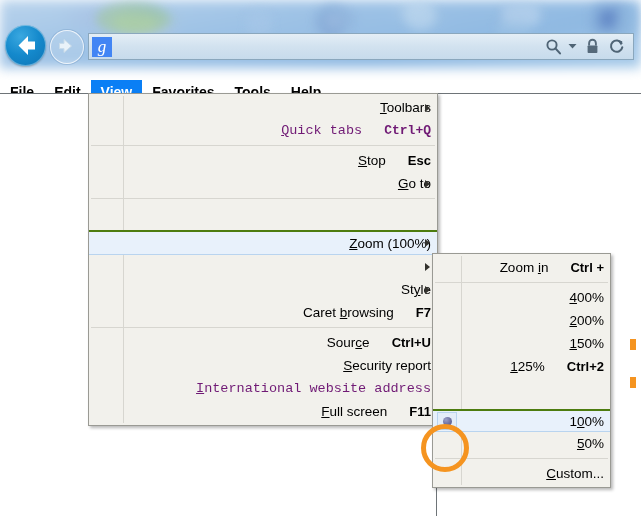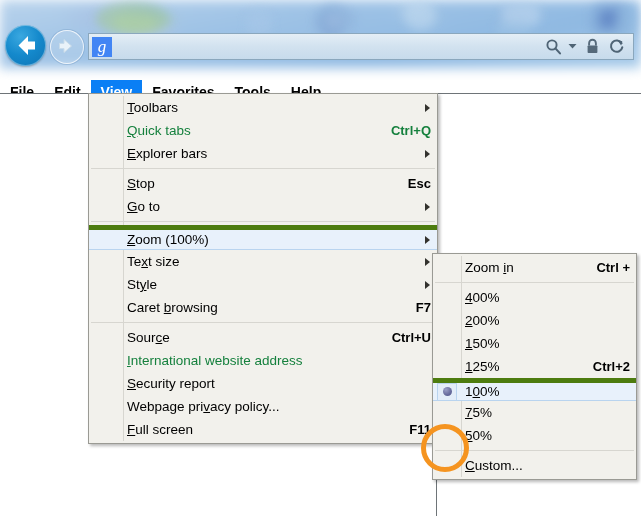--- a/index.html
+++ b/index.html
@@ -128,52 +128,53 @@
   .menu .gutter{
     position:absolute;top:2px;bottom:2px;left:2px;width:0;
     border-right:1px solid #d7d6d0;
   }
   .mi{
     position:relative;display:flex;align-items:center;
     height:23px;padding:0 6px 0 38px;
     font-size:13.5px;color:#000;white-space:nowrap;cursor:default;
     box-sizing:border-box;
   }
-  .mi .lbl{flex:1 1 auto;}
+  .mi .lbl{flex:1 1 auto;text-align:right;}
   .mi .acc{margin-left:22px;font-weight:bold;font-size:13px;color:#000;}
-  .mi.disabled .lbl,.mi.disabled .acc{color:#15803d;}
+  .mi.disabled .lbl,.mi.disabled .acc{color:#701a75;font-family:Liberation Mono, monospace;}
   .mi u{text-decoration:underline;}
   .mi .arrow{
     position:absolute;right:7px;top:50%;margin-top:-4px;
     width:0;height:0;border-left:5px solid #33322e;
     border-top:4px solid transparent;border-bottom:4px solid transparent;
   }
   .mi.hl{
     background:#e8f1fb;
-    border-top:5px solid #4d7c0f;border-bottom:1px solid #b9d4ef;
+    border-top:2px solid #4d7c0f;border-bottom:1px solid #b9d4ef;
     height:25px;
+    margin-top:31px;
   }
   .sep{height:1px;background:#d7d6d0;margin:3px 2px 3px 2px;}
   .mi .radio-box{
     position:absolute;left:4px;top:50%;margin-top:-9px;
     width:20px;height:18px;
     background:#e3edf9;border:1px solid #b9d4ef;box-sizing:border-box;
     display:flex;align-items:center;justify-content:center;
   }
   .mi .radio-dot{
     width:9px;height:9px;border-radius:50%;
     background:radial-gradient(circle at 34% 30%,#9ba0c8 0%,#6b6fa0 55%,#4c5088 100%);
   }
 
   
   #view-menu{left:88px;top:93px;width:350px;}
   #view-menu .gutter{left:34px;}
 
   
-  #zoom-menu{left:432px;top:253px;width:205px;}
+  #zoom-menu{left:432px;top:253px;width:179px;}
   #zoom-menu .gutter{left:28px;}
   #zoom-menu .mi{padding-left:32px;height:23px;}
   #zoom-menu .mi.hl{height:23px;}
 
   
   #annot-ring{
     position:absolute;left:421px;top:424px;width:48px;height:48px;
     border:5px solid #f59420;border-radius:50%;
     box-sizing:border-box;pointer-events:none;
   }
@@ -259,63 +260,55 @@
 <div class="menu" id="view-menu">
   <div class="gutter"></div>
 <div class="mi">
       <span class="lbl"><u>T</u>oolbars</span>
       <span class="arrow"></span>
     </div>
     <div class="mi disabled">
       <span class="lbl"><u>Q</u>uick tabs</span>
       <span class="acc">Ctrl+Q</span>
     </div>
-    <div class="mi">
-      <span class="lbl"><u>E</u>xplorer bars</span>
-      <span class="arrow"></span>
-    </div>
     <div class="sep"></div>
     <div class="mi">
       <span class="lbl"><u>S</u>top</span>
       <span class="acc">Esc</span>
     </div>
     <div class="mi">
       <span class="lbl"><u>G</u>o to</span>
       <span class="arrow"></span>
     </div>
     <div class="sep"></div>
     <div class="mi hl">
       <span class="lbl"><u>Z</u>oom (100%)</span>
       <span class="arrow"></span>
     </div>
     <div class="mi">
-      <span class="lbl">Te<u>x</u>t size</span>
       <span class="arrow"></span>
     </div>
     <div class="mi">
       <span class="lbl">St<u>y</u>le</span>
       <span class="arrow"></span>
     </div>
     <div class="mi">
       <span class="lbl">Caret <u>b</u>rowsing</span>
       <span class="acc">F7</span>
     </div>
     <div class="sep"></div>
     <div class="mi">
       <span class="lbl">Sour<u>c</u>e</span>
       <span class="acc">Ctrl+U</span>
     </div>
+    <div class="mi">
+      <span class="lbl"><u>S</u>ecurity report</span>
+    </div>
     <div class="mi disabled">
       <span class="lbl"><u>I</u>nternational website address</span>
-    </div>
-    <div class="mi">
-      <span class="lbl"><u>S</u>ecurity report</span>
-    </div>
-    <div class="mi">
-      <span class="lbl">Webpage pri<u>v</u>acy policy...</span>
     </div>
     <div class="mi">
       <span class="lbl"><u>F</u>ull screen</span>
       <span class="acc">F11</span>
     </div>
   </div>
 
 <div class="menu" id="zoom-menu">
   <div class="gutter"></div>
 <div class="mi">
@@ -336,23 +329,20 @@
       <span class="lbl"><u>1</u>25%</span>
       <span class="acc">Ctrl+2</span>
     </div>
     <div class="mi hl">
       <div class="radio-box">
         <div class="radio-dot"></div>
       </div>
       <span class="lbl">1<u>0</u>0%</span>
     </div>
     <div class="mi">
-      <span class="lbl"><u>7</u>5%</span>
-    </div>
-    <div class="mi">
       <span class="lbl"><u>5</u>0%</span>
     </div>
     <div class="sep"></div>
     <div class="mi">
       <span class="lbl"><u>C</u>ustom...</span>
     </div>
   </div>
 
 <div id="annot-ring" style="border-color: rgb(245, 148, 32);"></div>
 

